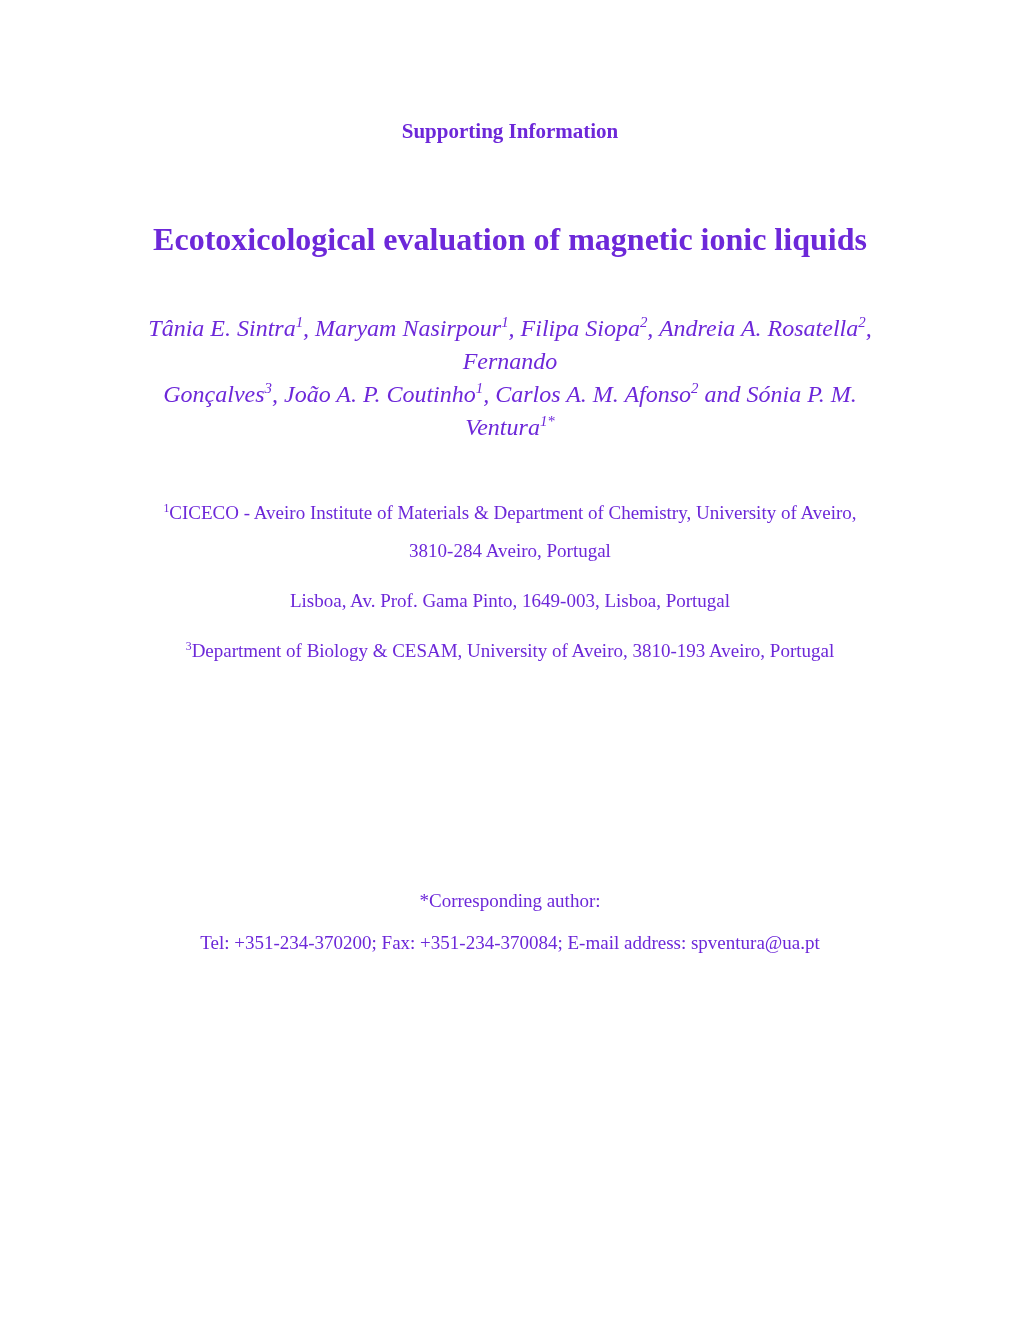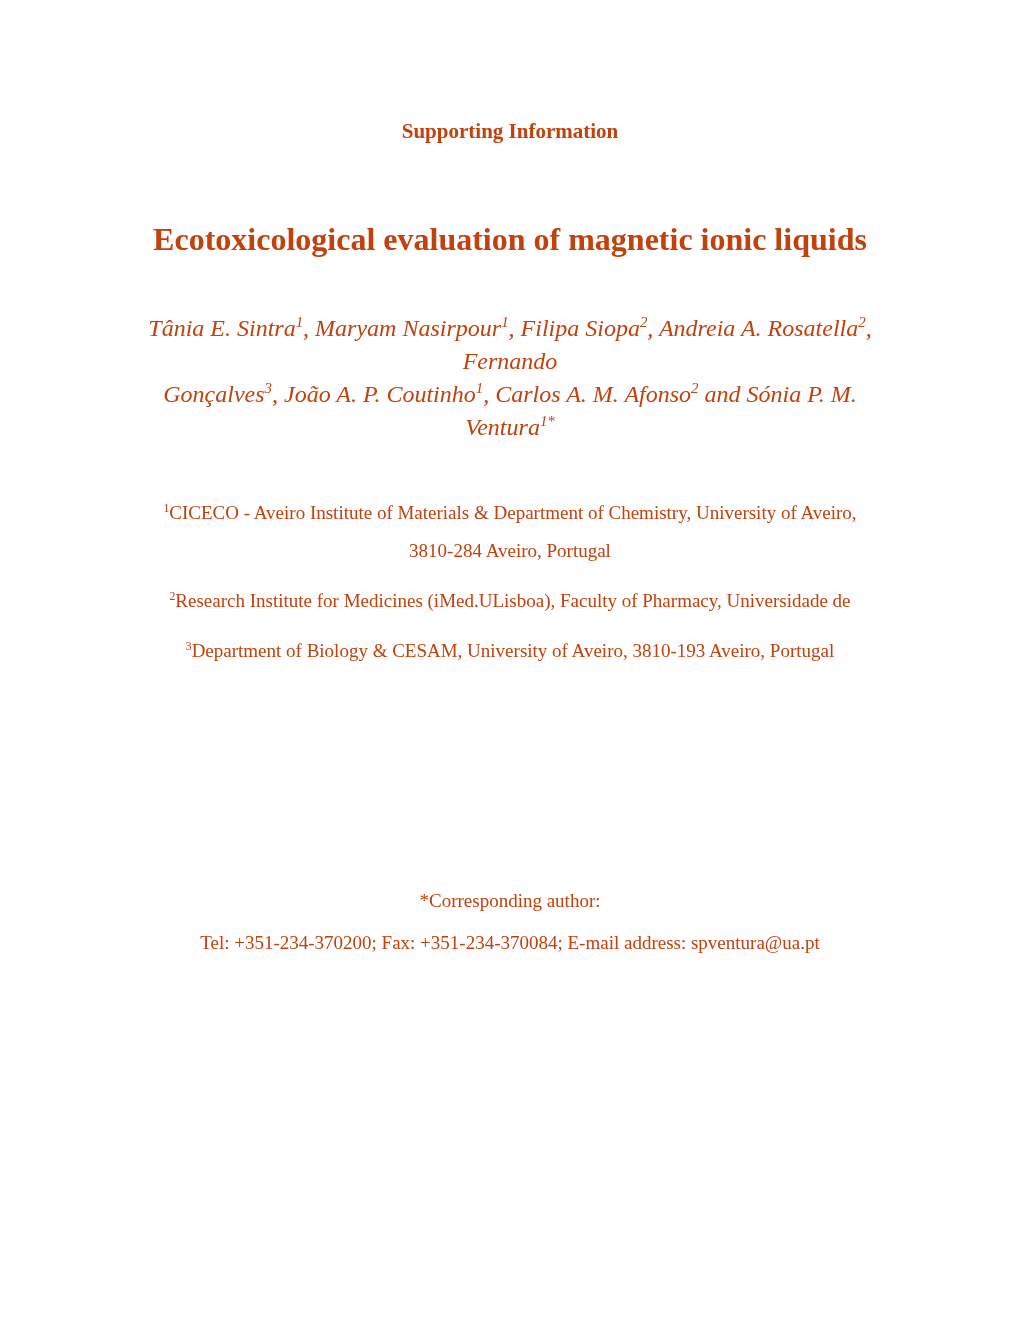--- a/index.html
+++ b/index.html
@@ -6,21 +6,21 @@
     margin: 0;
     padding: 0;
     background: #ffffff;
   }
   .page {
     position: relative;
     width: 878px;
     height: 1320px;
     margin: 0 auto;
     background: #ffffff;
-    color: #c2410c;
+    color: #6d28d9;
     font-family: "Liberation Serif", serif;
     overflow: hidden;
   }
   .content {
     width: 768px;
     margin: 0 auto;
     text-align: center;
   }
   .si-title {
     margin: 0;
@@ -84,21 +84,21 @@
         <div class="author-line">Tânia E. Sintra<sup>1</sup>, Maryam Nasirpour<sup>1</sup>, Filipa Siopa<sup>2</sup>, Andreia A. Rosatella<sup>2</sup>, Fernando</div>
         <div class="author-line">Gonçalves<sup>3</sup>, João A. P. Coutinho<sup>1</sup>, Carlos A. M. Afonso<sup>2</sup> and Sónia P. M. Ventura<sup>1*</sup></div>
       </div>
 
     <div class="affiliations">
         <div class="affiliation">
           <div class="aff-line"><sup>1</sup>CICECO - Aveiro Institute of Materials &amp; Department of Chemistry, University of Aveiro,</div>
           <div class="aff-line">3810-284 Aveiro, Portugal</div>
         </div>
         <div class="affiliation">
-          <div class="aff-line"><sup>2</sup>Research Institute for Medicines (iMed.ULisboa), Faculty of Pharmacy, Universidade de</div>
+          <div class="aff-line">Lisboa, Av. Prof. Gama Pinto, 1649-003, Lisboa, Portugal</div>
         </div>
         <div class="affiliation">
           <div class="aff-line"><sup>3</sup>Department of Biology &amp; CESAM, University of Aveiro, 3810-193 Aveiro, Portugal</div>
         </div>
       </div>
 
     <div class="corresponding">
       <div class="corresponding-label">*Corresponding author:</div>
       <div class="corresponding-contact">Tel: +351-234-370200; Fax: +351-234-370084; E-mail address: spventura@ua.pt</div>
     </div>

